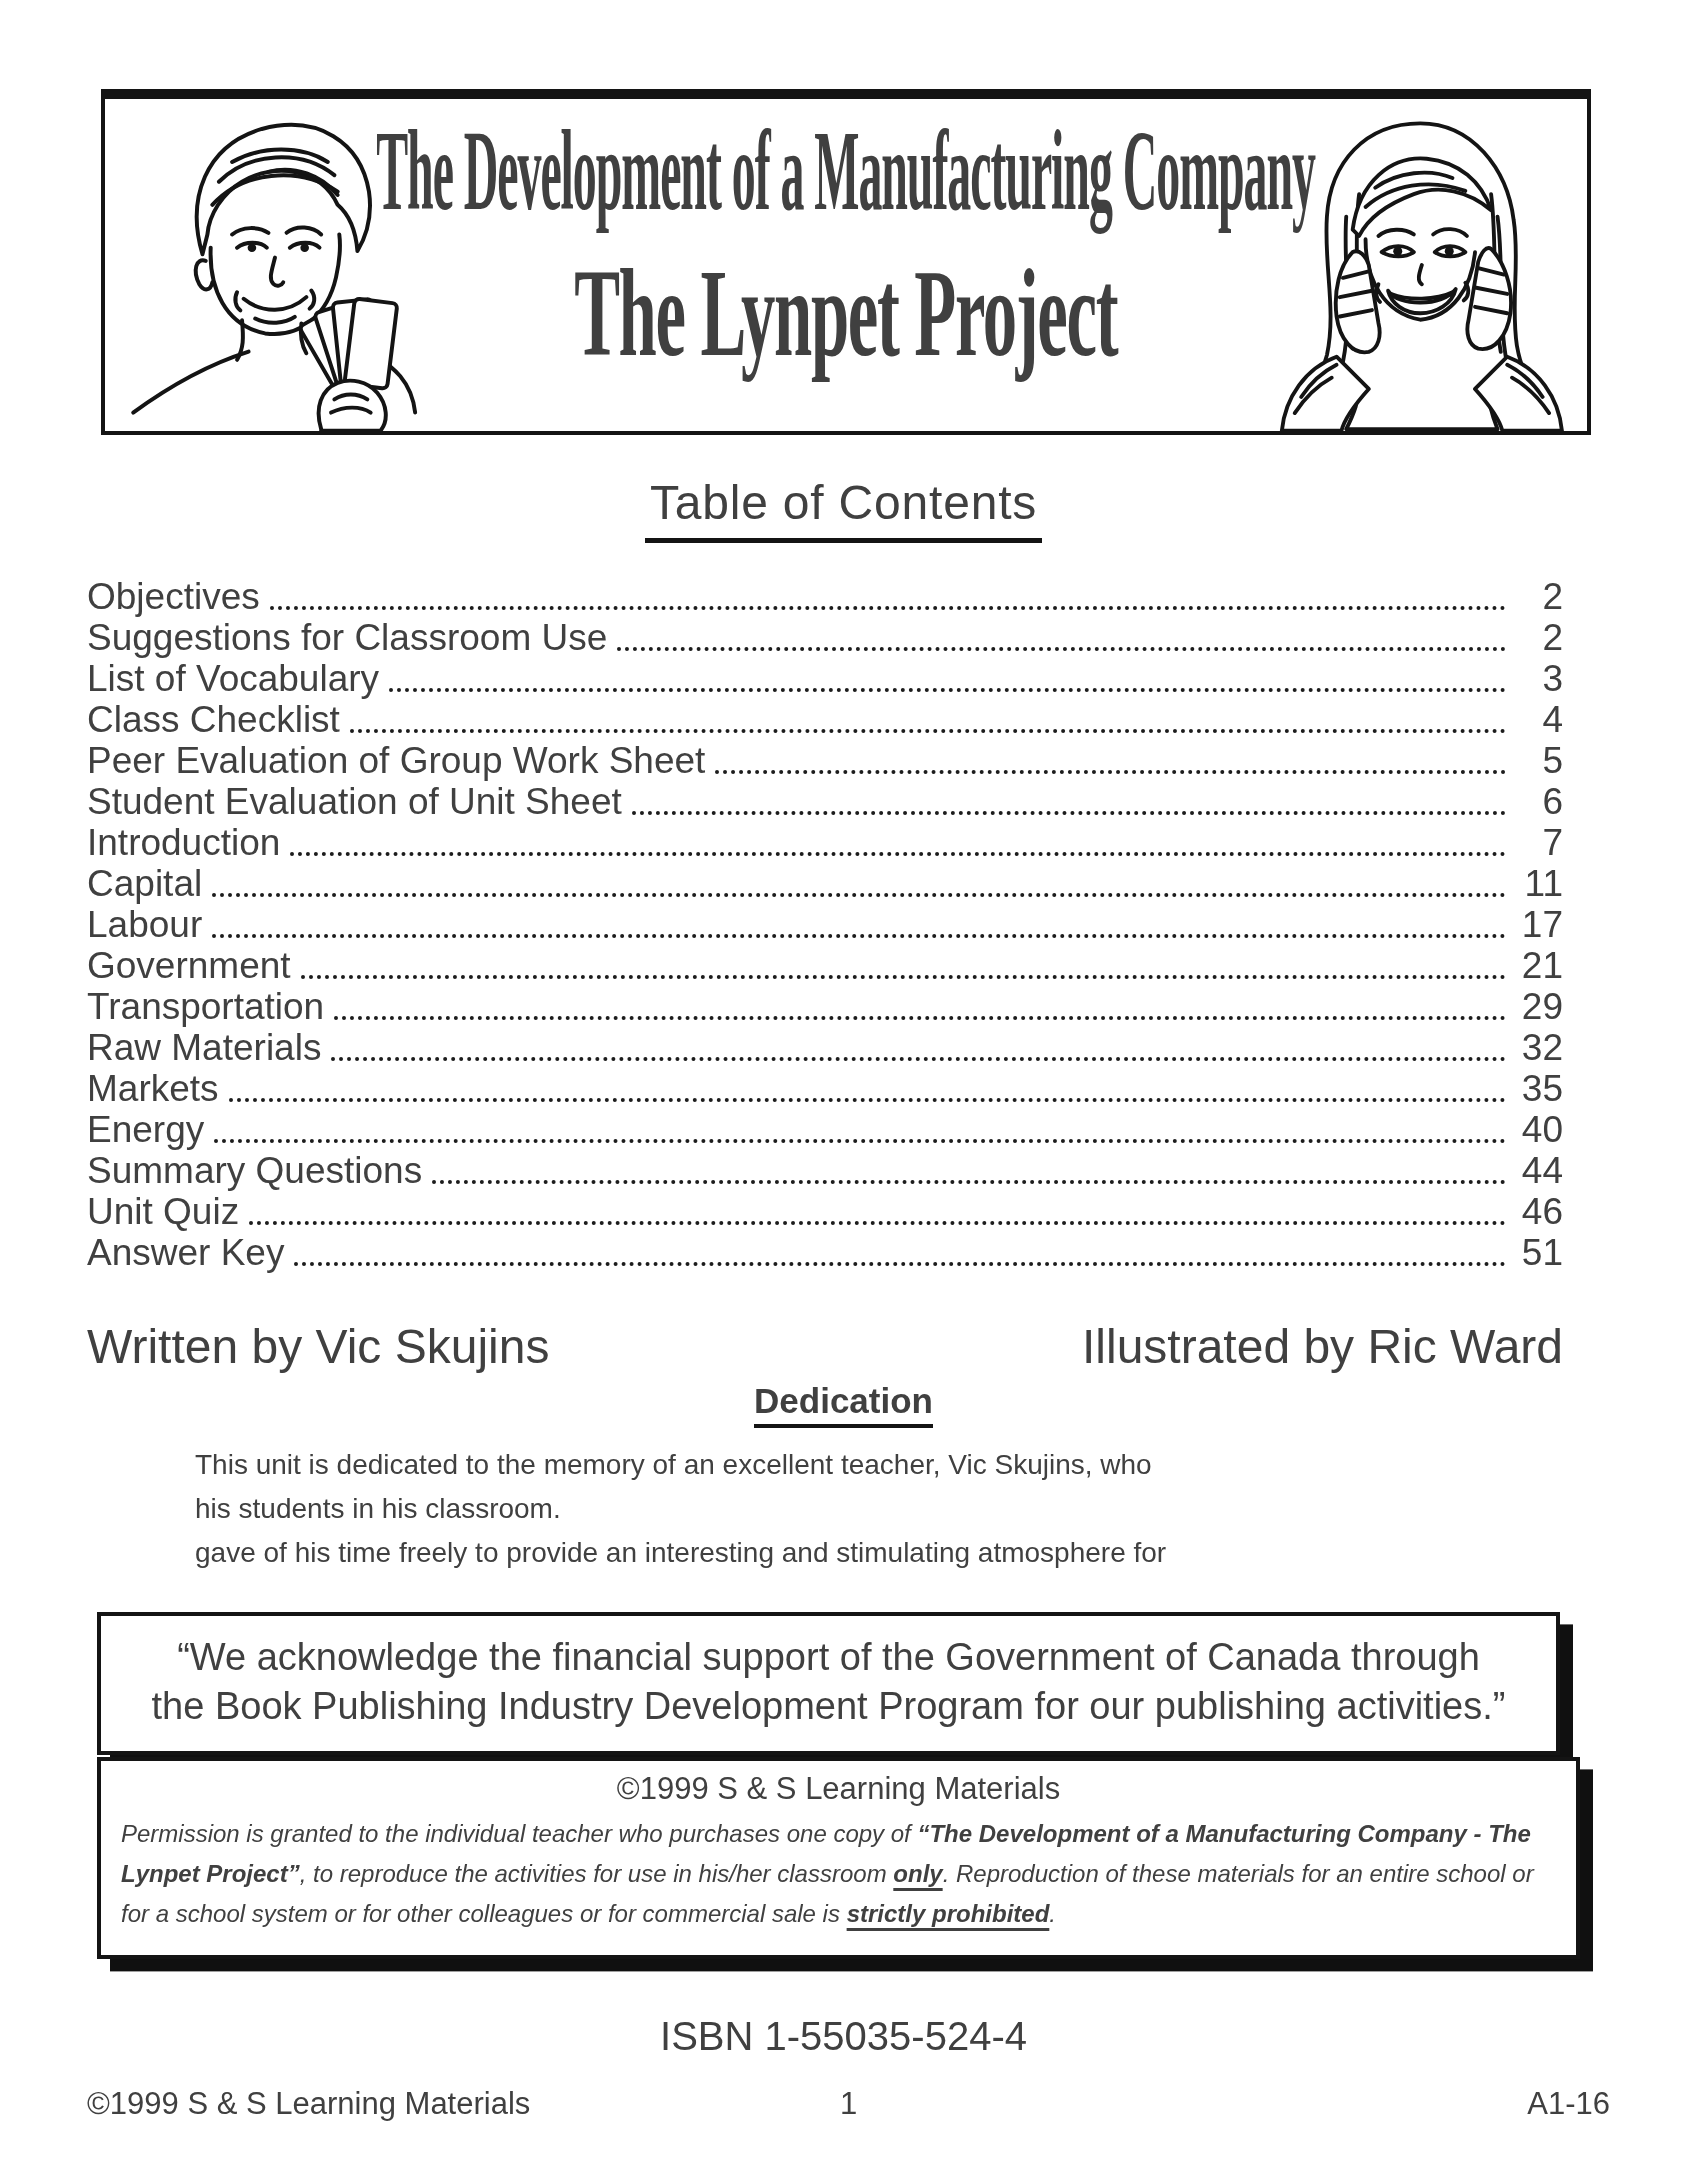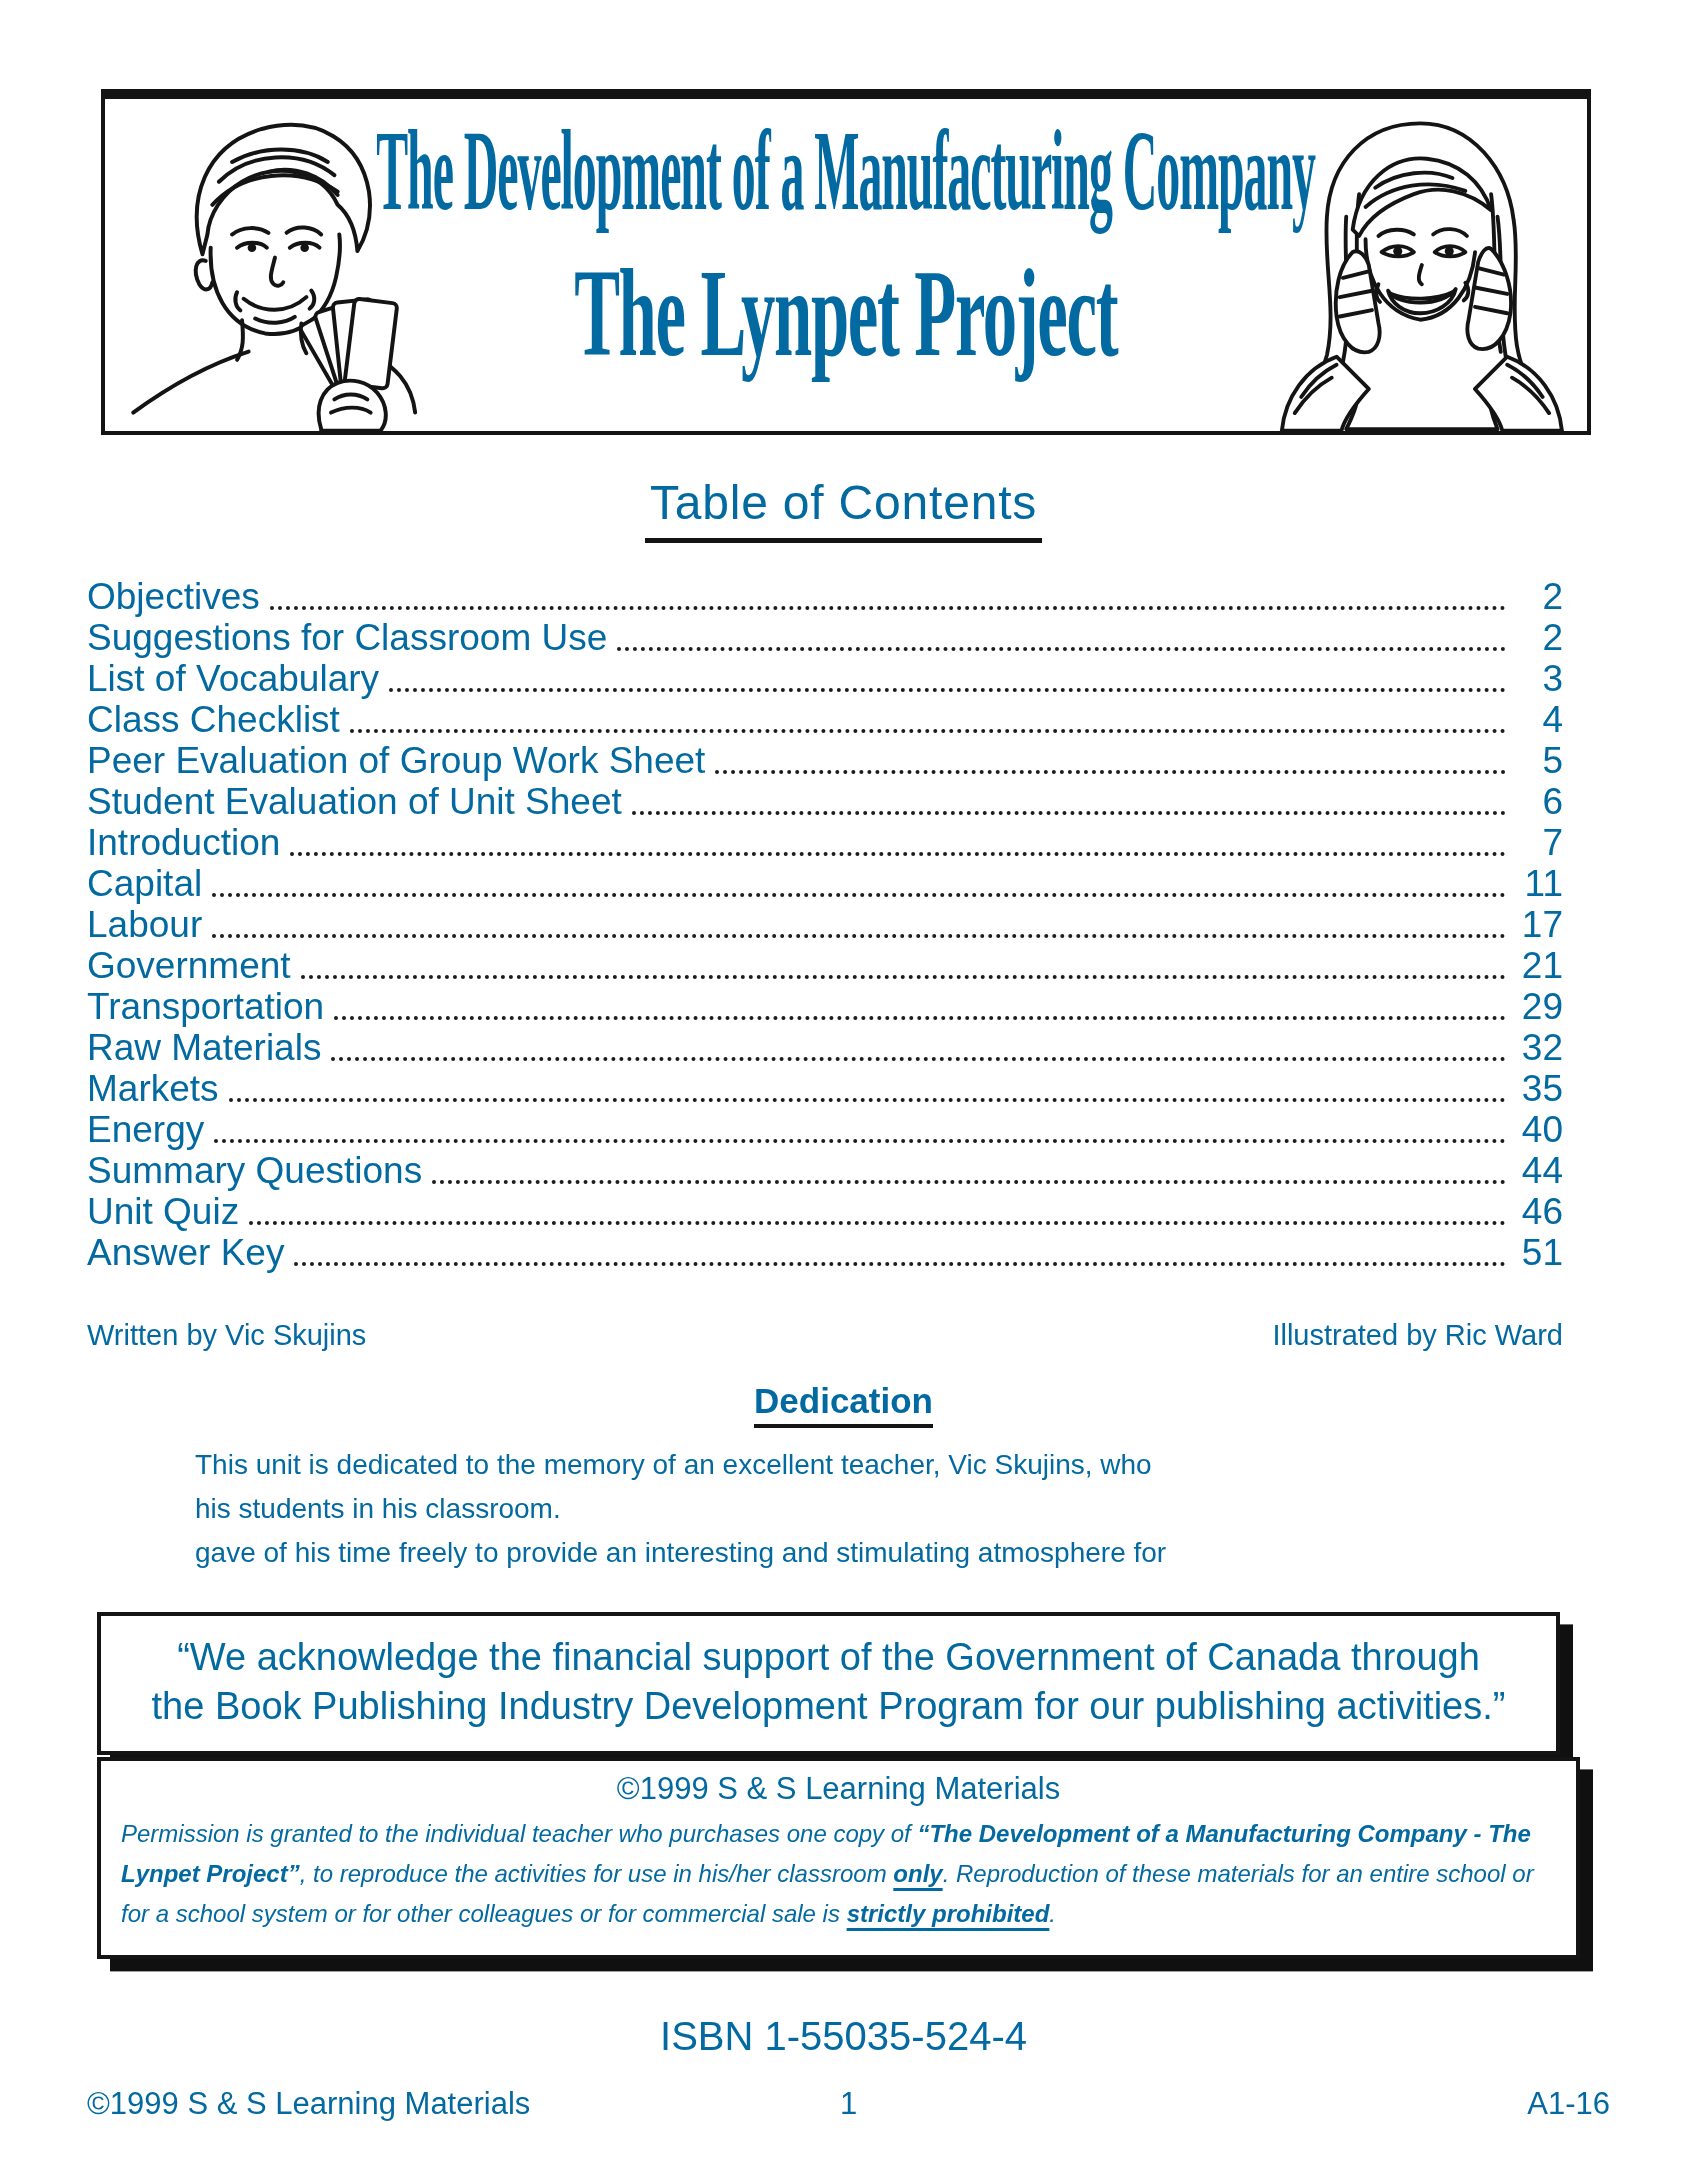--- a/index.html
+++ b/index.html
@@ -1,18 +1,18 @@
 <!DOCTYPE html>
 <html style="font-size:13px"><head>
 <meta charset="utf-8">
 <style>
   html,body{margin:0;padding:0;background:#e8e8e8;}
   .page{
     position:relative; width:1687px; height:2183px; background:#ffffff;
-    font-family:"Liberation Sans", sans-serif; color:#0369a1; overflow:hidden;
+    font-family:"Liberation Sans", sans-serif; color:#404040; overflow:hidden;
   }
   
   .header-box{
     position:absolute; left:101px; top:89px; width:1490px; height:346px;
     border:4.1px solid #141414; border-top-width:10.7px; box-sizing:border-box;
     overflow:hidden; background:#fff;
   }
   .illus{position:absolute; bottom:-3.3px;}
   .illus.boy{left:5px; width:330px; height:338px;}
   .illus.girl{right:1.6px; width:323px; height:330px;}
@@ -34,21 +34,21 @@
     display:inline-block; font-size:48px; font-weight:normal; letter-spacing:0.8px;
     border-bottom:5px solid #141414; padding:0 5px 8.2px 5px;
   }
   .toc{position:absolute; left:87px; top:576px; width:1476px;}
   .toc-row{display:flex; align-items:flex-end; height:41px;}
   .toc-label{font-size:37px; line-height:1; white-space:nowrap; padding-bottom:1.6px;}
   .toc-leader{flex:1; height:0; border-bottom:4.1px dotted #1c1c1c; margin:0 8.2px 7.4px 10px;}
   .toc-page{font-size:37px; line-height:1; min-width:49px; text-align:right; padding-bottom:1.6px;}
   
   .byline{position:absolute; left:87px; top:1319px; width:1476px;
-    display:flex; justify-content:space-between; font-size:29px;}
+    display:flex; justify-content:space-between; font-size:48px;}
   
   .ded-heading{position:absolute; left:0; right:0; top:1381px; text-align:center;}
   .ded-heading span{display:inline-block; font-size:35px; font-weight:bold;
     border-bottom:4.1px solid #141414; padding-bottom:3.3px;}
   .ded-body{position:absolute; left:195px; top:1443px; font-size:28px; line-height:44px;}
   
   .shadow-box{
     position:absolute; background:#fff; border:4.1px solid #141414; box-sizing:border-box;
     box-shadow:13px 12.4px 0 #101010;
   }

